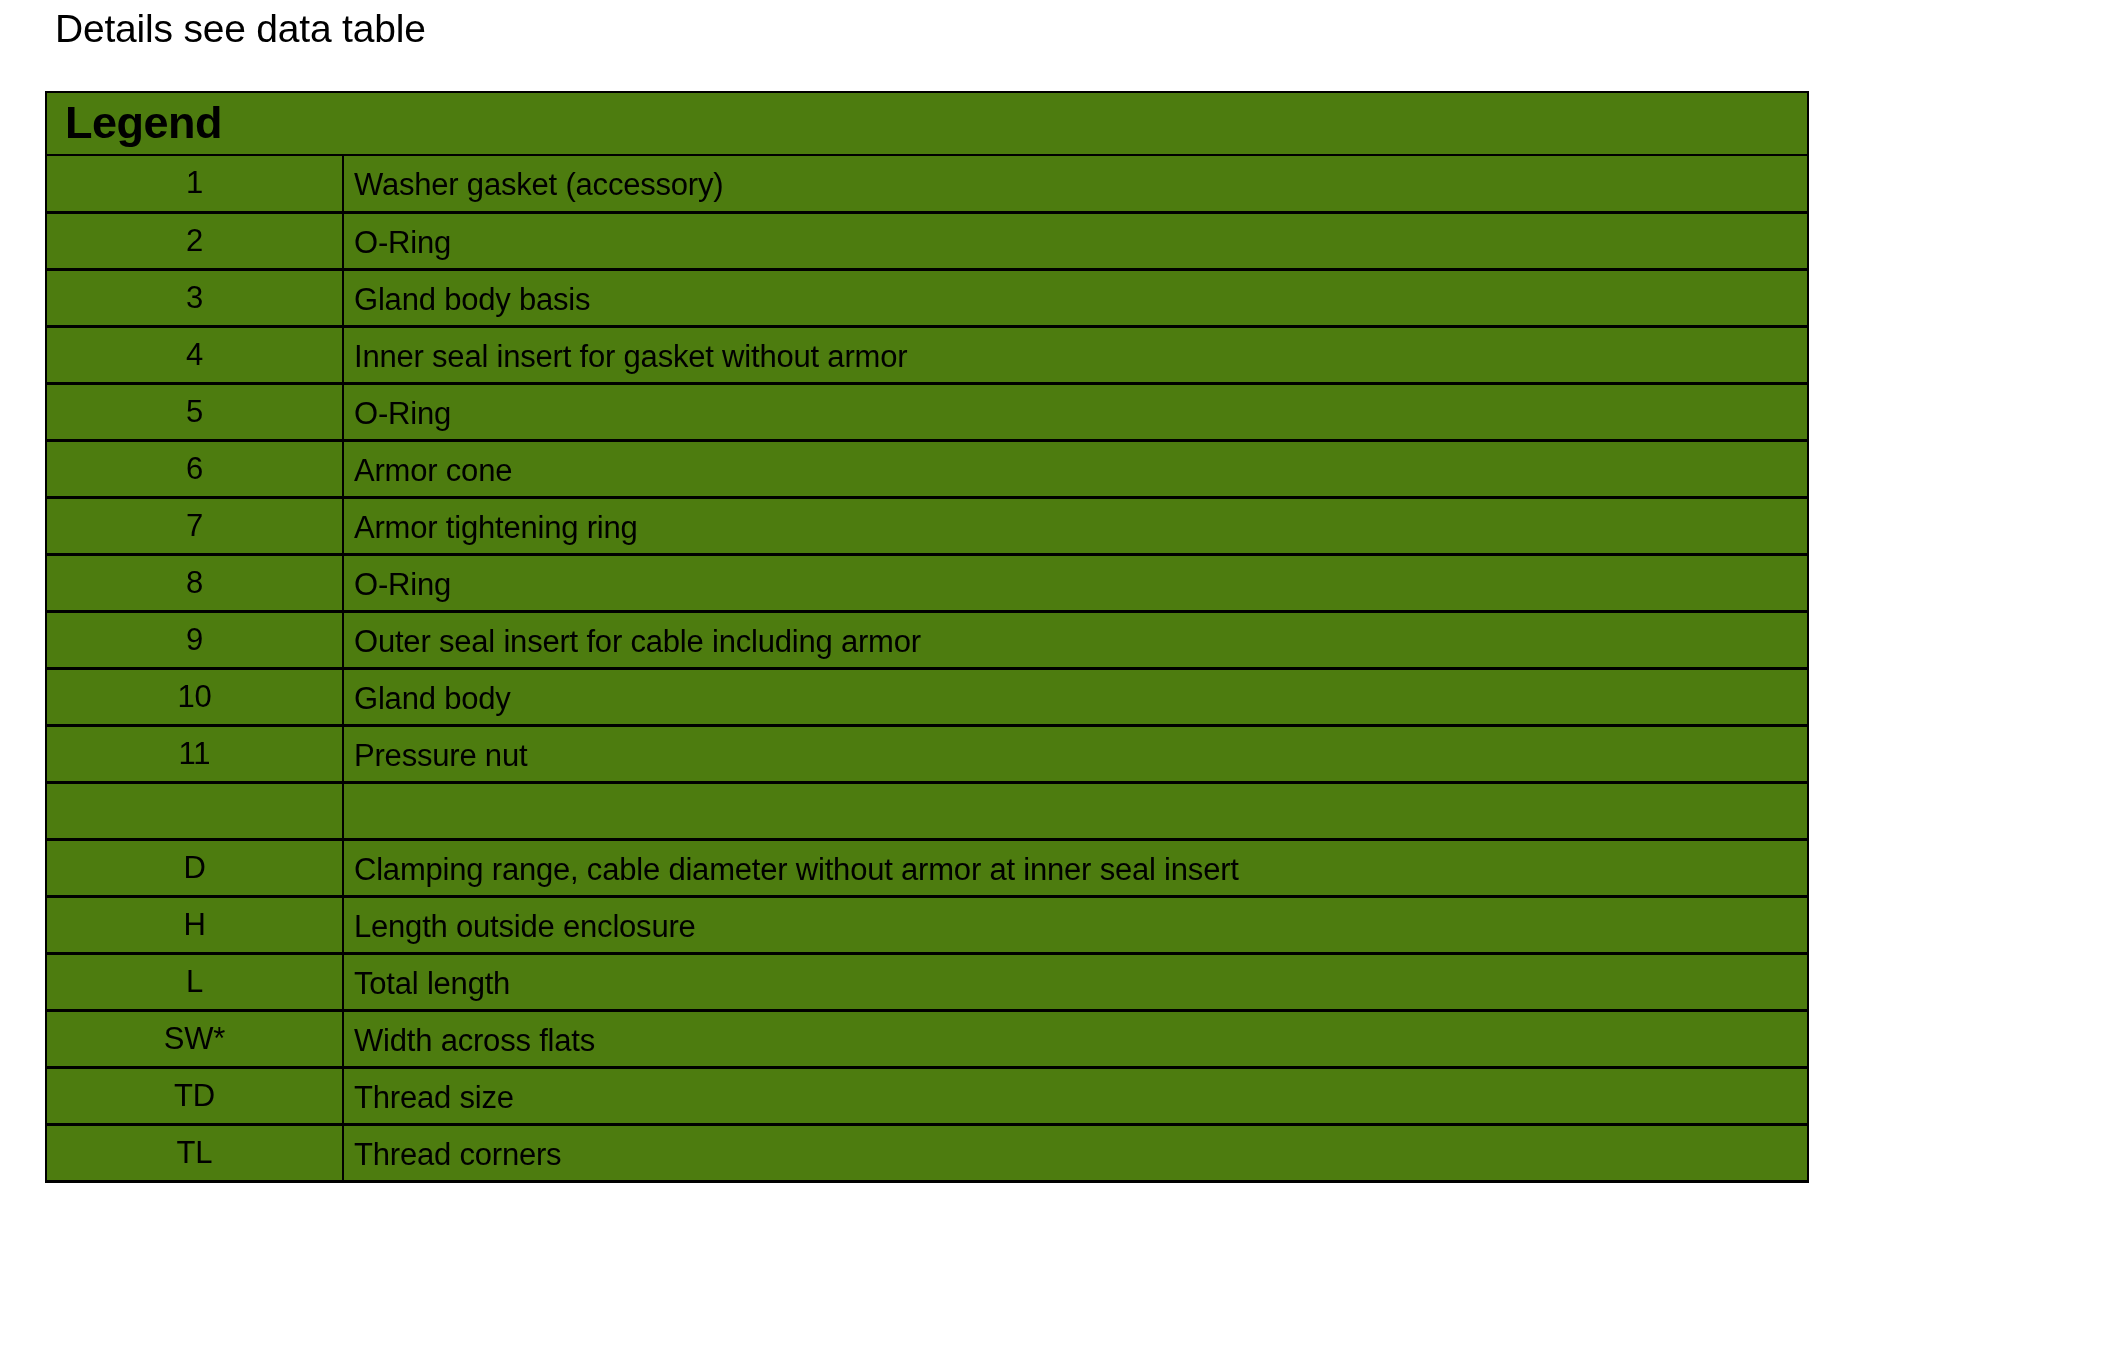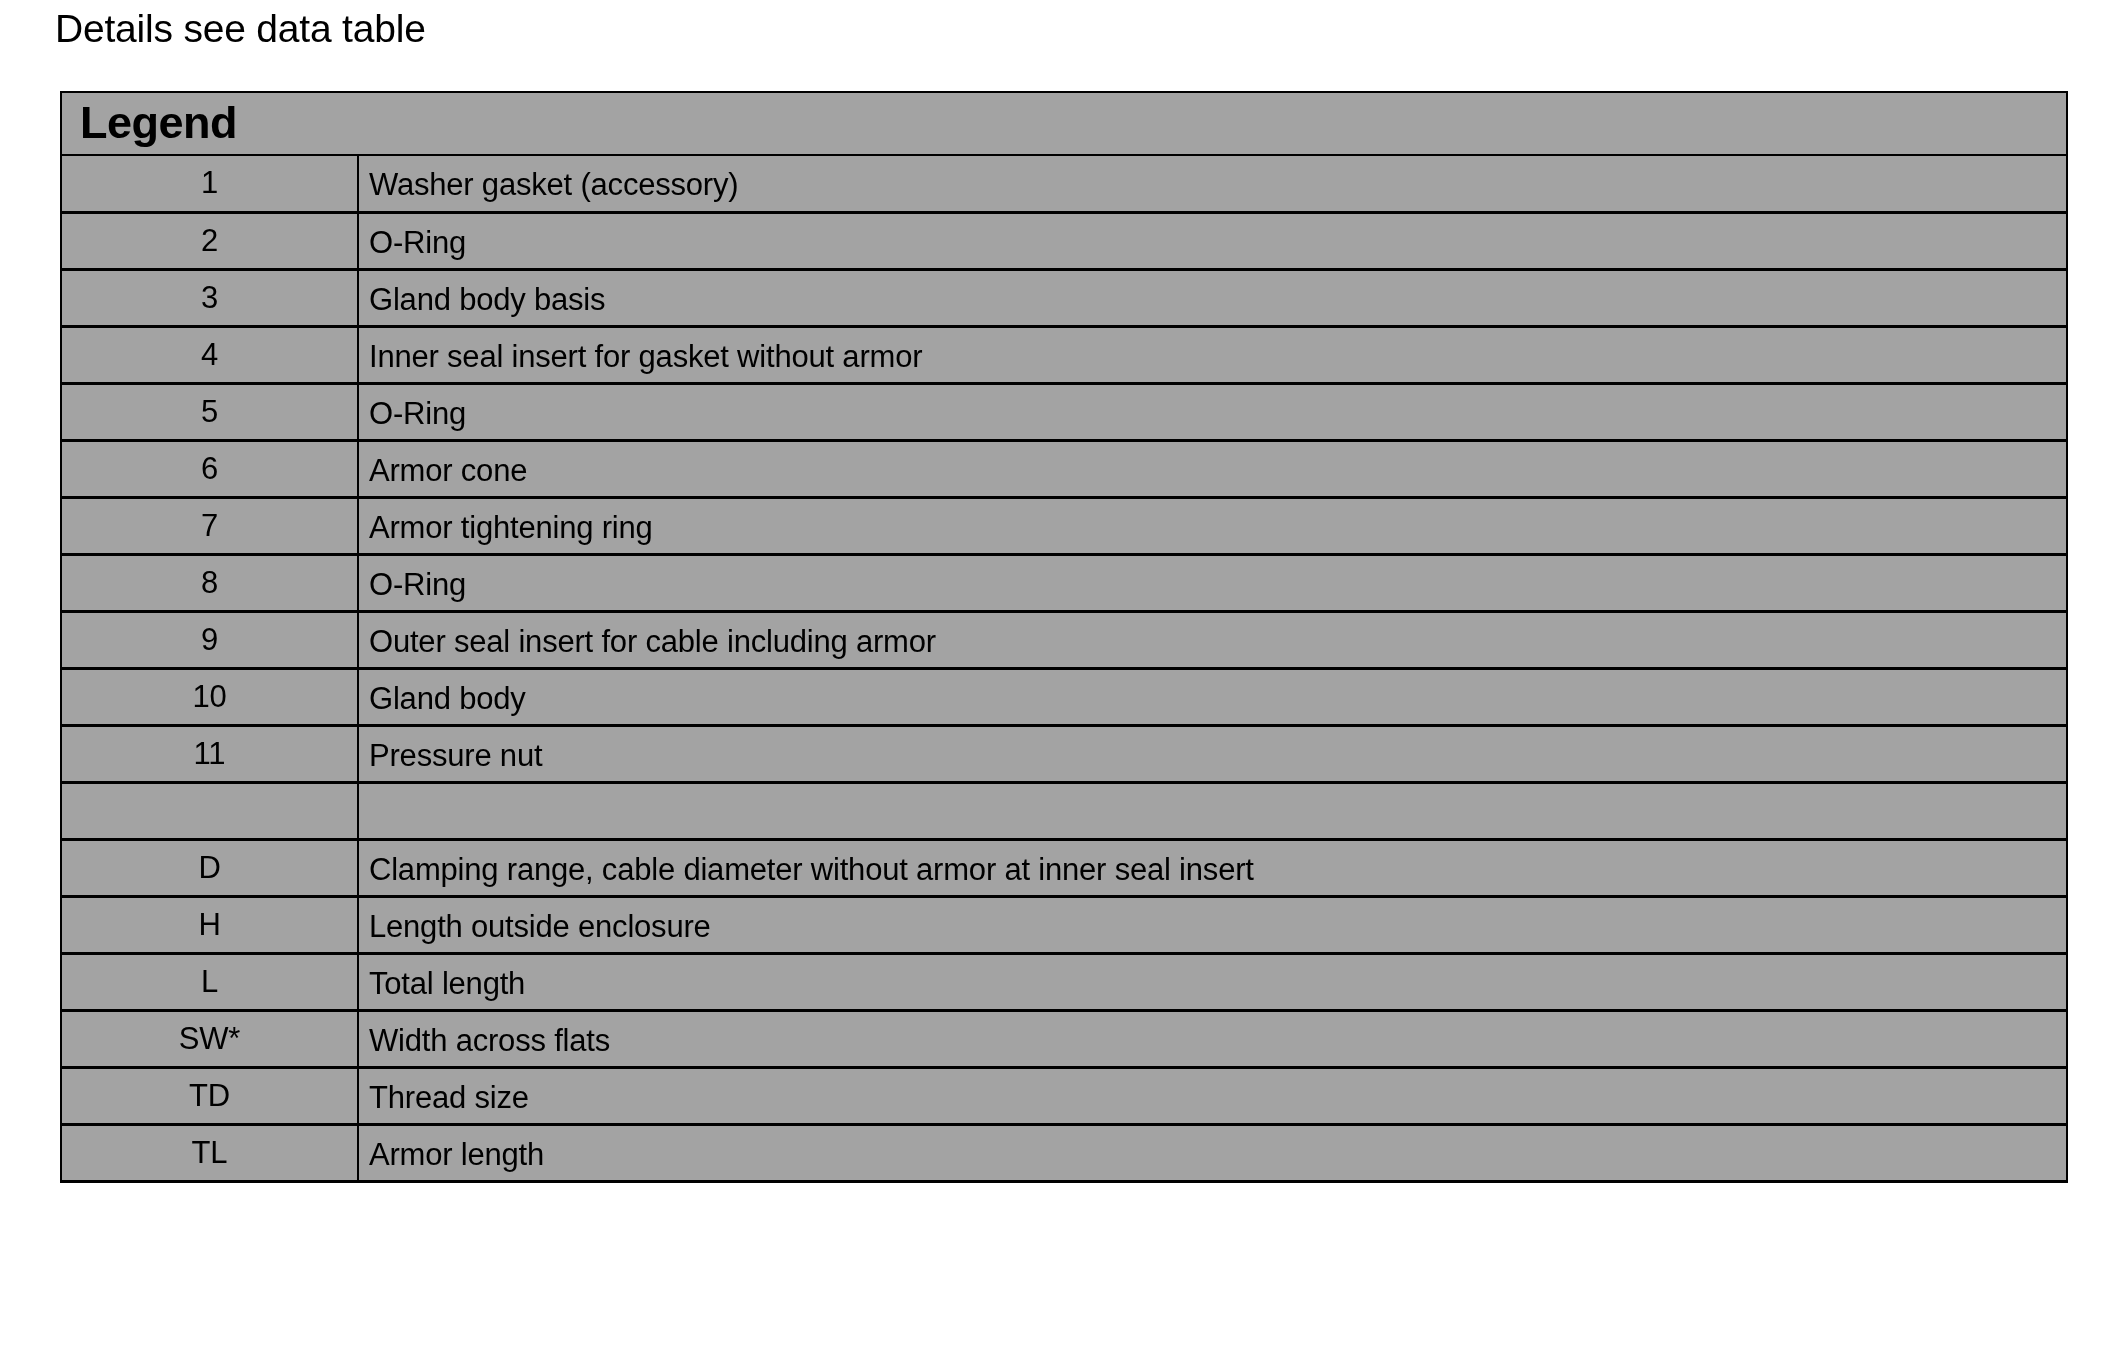--- a/index.html
+++ b/index.html
@@ -22,26 +22,26 @@
   .details-note {
     position: absolute;
     left: 55px;
     top: 7px;
     font-size: 39px;
     letter-spacing: -0.2px;
     white-space: nowrap;
   }
   table.legend-table {
     position: absolute;
-    left: 60px;
+    left: 45px;
     top: 91px;
-    width: 2008px;
+    width: 1764px;
     border-collapse: collapse;
     table-layout: fixed;
-    background: #a3a3a3;
+    background: #4d7c0f;
   }
   table.legend-table,
   table.legend-table th,
   table.legend-table td {
     border: 2px solid #000000;
   }
   table.legend-table th {
     height: 59px;
     text-align: left;
     vertical-align: middle;
@@ -158,18 +158,18 @@
         <tr>
       <td class="cell-key">SW*</td>
       <td class="cell-desc">Width across flats</td>
     </tr>
         <tr>
       <td class="cell-key">TD</td>
       <td class="cell-desc">Thread size</td>
     </tr>
         <tr>
       <td class="cell-key">TL</td>
-      <td class="cell-desc">Armor length</td>
+      <td class="cell-desc">Thread corners</td>
     </tr>
       </tbody>
   </table>
 
 </div>
 
 </body></html>

